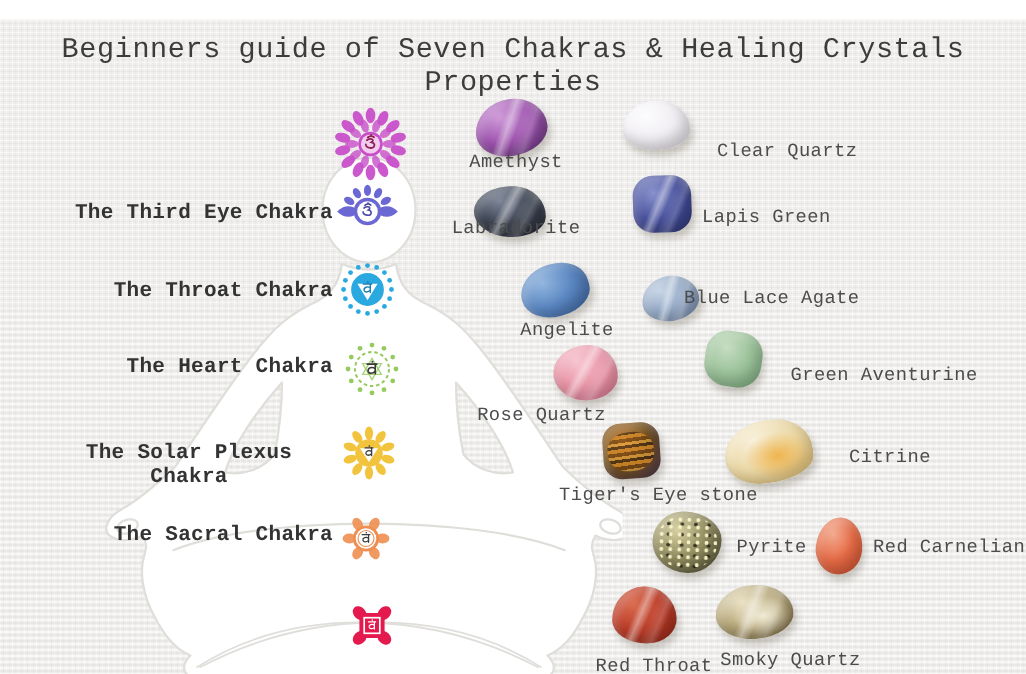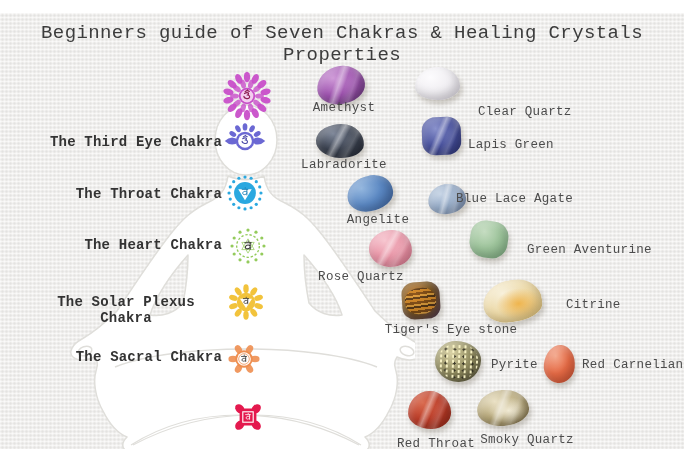--- a/index.html
+++ b/index.html
@@ -256,45 +256,45 @@
     <circle cx="0.5" cy="-9" r="1.3" fill="#ffffff" stroke="none"></circle>
           </g>
         </svg></div>
     </div>
   <div id="stone-layer">
       <div class="stone" style="left: 317px; top: 53px; width: 48px; height: 38px; border-radius: 52% 48% 55% 45% / 58% 52% 48% 42%; transform: rotate(-6deg); background: radial-gradient(at 35% 30%, rgb(207, 154, 216) 0%, rgb(156, 81, 173) 48%, rgb(94, 51, 112) 100%);">
         <div class="stone-overlay fx-sheen"></div>
       </div>
       <div class="stone-label below" style="left: 344px; top: 88px;">Amethyst</div>
       <div class="stone" style="left: 414.5px; top: 53.5px; width: 45px; height: 33px; border-radius: 50% 50% 48% 52% / 60% 60% 40% 40%; transform: rotate(-2deg); background: radial-gradient(at 35% 30%, rgb(253, 252, 254) 0%, rgb(240, 238, 242) 48%, rgb(214, 209, 219) 100%);"></div>
-      <div class="stone-label right" style="left: 478px; top: 92px;">Clear Quartz</div>
+      <div class="stone-label right" style="left: 478px; top: 81px;">Clear Quartz</div>
       <div class="stone" style="left: 316px; top: 111px; width: 48px; height: 34px; border-radius: 55% 45% 50% 50% / 52% 58% 42% 48%; transform: rotate(3deg); background: radial-gradient(at 35% 30%, rgb(125, 134, 152) 0%, rgb(58, 65, 79) 48%, rgb(32, 36, 46) 100%);">
         <div class="stone-overlay fx-sheen"></div>
       </div>
-      <div class="stone-label below" style="left: 344px; top: 145px;">Labradorite</div>
+      <div class="stone-label below" style="left: 344px; top: 132px;">Labradorite</div>
       <div class="stone" style="left: 421.5px; top: 104px; width: 39px; height: 38px; border-radius: 35%; transform: rotate(-2deg); background: radial-gradient(at 35% 30%, rgb(138, 146, 204) 0%, rgb(71, 80, 156) 48%, rgb(44, 50, 112) 100%);">
         <div class="stone-overlay fx-sheen"></div>
       </div>
       <div class="stone-label right" style="left: 468px; top: 125px;">Lapis Green</div>
       <div class="stone" style="left: 347px; top: 162.5px; width: 46px; height: 35px; border-radius: 52% 48% 50% 50% / 55% 50% 45%; transform: rotate(-16deg); background: radial-gradient(at 35% 30%, rgb(147, 182, 222) 0%, rgb(90, 135, 194) 48%, rgb(60, 97, 156) 100%);"></div>
       <div class="stone-label below" style="left: 378px; top: 200px;">Angelite</div>
       <div class="stone" style="left: 428px; top: 171px; width: 38px; height: 30px; border-radius: 50% / 55% 55% 45% 45%; transform: rotate(-10deg); background: radial-gradient(at 35% 30%, rgb(198, 212, 229) 0%, rgb(147, 169, 198) 48%, rgb(113, 129, 159) 100%);">
         <div class="stone-overlay fx-sheen"></div>
       </div>
       <div class="stone-label right" style="left: 456px; top: 179px;">Blue Lace Agate</div>
       <div class="stone" style="left: 368.5px; top: 216.5px; width: 43px; height: 37px; border-radius: 55% 45% 52% 48% / 52% 55% 45% 48%; transform: rotate(4deg); background: radial-gradient(at 35% 30%, rgb(247, 198, 208) 0%, rgb(232, 147, 165) 48%, rgb(211, 115, 138) 100%);">
         <div class="stone-overlay fx-sheen"></div>
       </div>
       <div class="stone-label below" style="left: 361px; top: 257px;">Rose Quartz</div>
       <div class="stone" style="left: 470px; top: 207.5px; width: 38px; height: 37px; border-radius: 38% 40% 40% 42% / 40% 40% 42%; transform: rotate(8deg); background: radial-gradient(at 35% 30%, rgb(198, 221, 194) 0%, rgb(156, 195, 154) 48%, rgb(120, 166, 124) 100%);"></div>
       <div class="stone-label right" style="left: 527px; top: 230px;">Green Aventurine</div>
       <div class="stone" style="left: 402px; top: 268.5px; width: 38px; height: 37px; border-radius: 32%; transform: rotate(-4deg); background: radial-gradient(at 35% 30%, rgb(192, 128, 56) 0%, rgb(116, 81, 30) 48%, rgb(70, 51, 82) 100%);">
         <div class="stone-overlay fx-bands"></div>
       </div>
-      <div class="stone-label below" style="left: 451px; top: 310px;">Tiger's Eye stone</div>
+      <div class="stone-label below" style="left: 439px; top: 310px;">Tiger's Eye stone</div>
       <div class="stone" style="left: 482.5px; top: 267px; width: 59px; height: 42px; border-radius: 55% 45% 58% 42% / 60% 55% 40% 45%; transform: rotate(-6deg); background: radial-gradient(at 60% 58%, rgb(239, 181, 78) 0%, rgba(239, 181, 78, 0) 45%), radial-gradient(at 35% 30%, rgb(248, 241, 220) 0%, rgb(236, 217, 168) 48%, rgb(215, 182, 104) 100%);"></div>
       <div class="stone-label right" style="left: 566px; top: 285px;">Citrine</div>
       <div class="stone" style="left: 435px; top: 327.5px; width: 46px; height: 41px; border-radius: 45% 55% 48% 52% / 50% 45% 55% 50%; transform: rotate(2deg); background: radial-gradient(at 35% 30%, rgb(216, 209, 164) 0%, rgb(143, 138, 94) 48%, rgb(68, 65, 46) 100%);">
         <div class="stone-overlay fx-speckle"></div>
       </div>
       <div class="stone-label right" style="left: 491px; top: 345px;">Pyrite</div>
       <div class="stone" style="left: 543.5px; top: 332px; width: 31px; height: 38px; border-radius: 50% / 55% 55% 45% 45%; transform: rotate(6deg); background: radial-gradient(at 35% 30%, rgb(243, 169, 142) 0%, rgb(229, 106, 69) 48%, rgb(199, 77, 47) 100%);"></div>
       <div class="stone-label right" style="left: 582px; top: 345px;">Red Carnelian</div>
       <div class="stone" style="left: 407.5px; top: 378px; width: 43px; height: 38px; border-radius: 50% 50% 45% 55% / 58% 58% 42% 42%; transform: rotate(-2deg); background: radial-gradient(at 35% 30%, rgb(218, 108, 80) 0%, rgb(185, 58, 38) 48%, rgb(140, 38, 23) 100%);">
         <div class="stone-overlay fx-sheen"></div>

